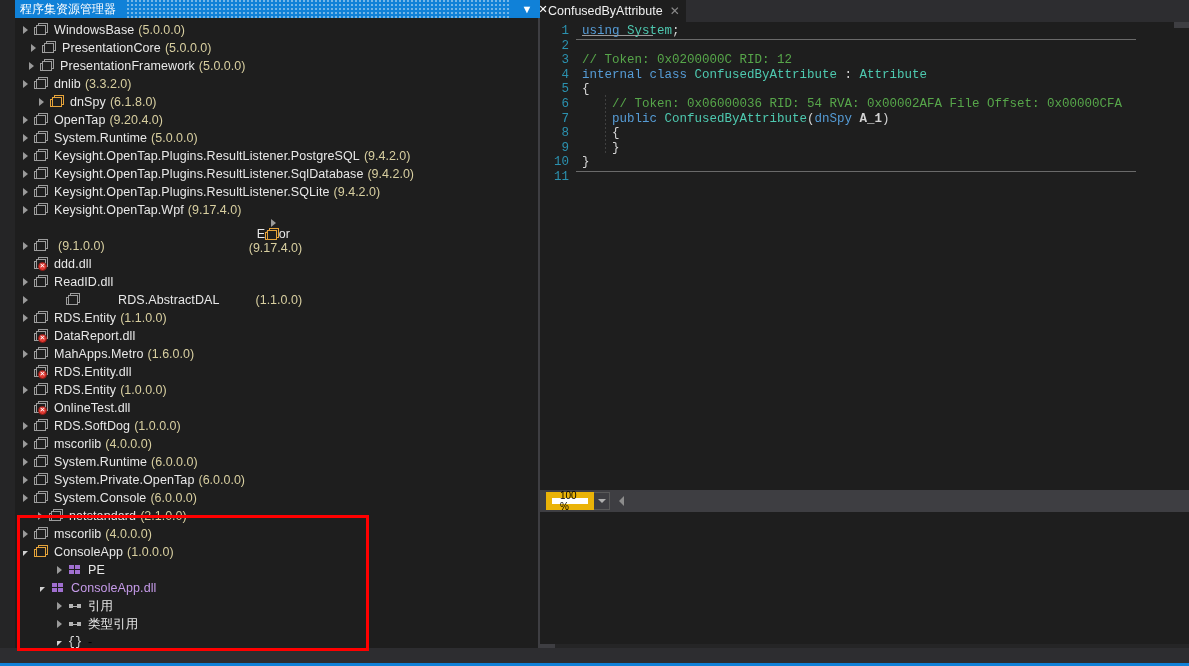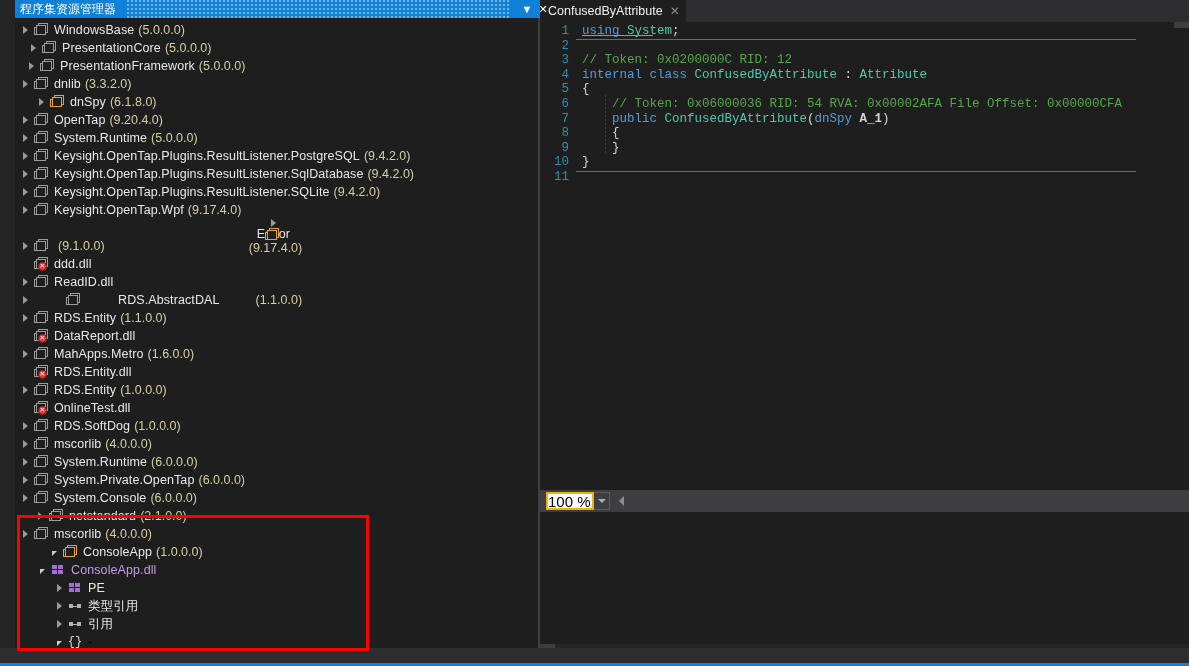--- a/index.html
+++ b/index.html
@@ -167,22 +167,22 @@
     position: absolute; right: 0; top: 22px; width: 15px; height: 622px; background: #1e1e1e;
   }
   #edge-top { position: absolute; right: 0; top: 0; width: 15px; height: 6px; background: #3e3e42; }
 
   
   #editor-bottom {
     position: absolute; left: 0; bottom: 18px; width: 649px; height: 22px; background: #3e3e42;
     display: flex; align-items: center; padding-left: 6px;
   }
   #zoom-combo {
-    width: 48px; height: 18px; background: #ffffff; color: #000; font-size: 15px;
-    display: flex; align-items: center; padding-left: 0; border: 2px solid #eab308;
+    width: 48px; height: 18px; background: #ffffff; color: #000; font-size: 10px;
+    display: flex; align-items: center; padding-left: 8px; border: 6px solid #eab308;
   }
   #zoom-drop {
     width: 16px; height: 18px; background: #3e3e42; border: 1px solid #5a5a5a; border-left: none;
     display: flex; align-items: center; justify-content: center;
   }
   #zoom-drop i { width: 0; height: 0; border-left: 4px solid transparent;
                  border-right: 4px solid transparent; border-top: 4px solid #b0b0b0; }
   #h-scroll-right { flex: 1; height: 18px; background: #3e3e42; position: relative; margin-left: 4px; }
   #h-left-arrow { position: absolute; left: 0; top: 0; width: 15px; height: 18px;
                   display: flex; align-items: center; justify-content: center; }
@@ -486,75 +486,75 @@
           <div class="row" style="padding-left: 4px;">
             <div class="twisty closed">
               <i></i>
             </div>
             <div class="ico ico-asm">
               <span class="sq"></span>
             </div>
             <span class="nm nm-asm">mscorlib</span>
             <span class="ver">(4.0.0.0)</span>
           </div>
-          <div class="row" style="padding-left: 4px; margin-left: 29px;">
+          <div class="row" style="padding-left: 4px;">
             <div class="twisty open">
               <i></i>
             </div>
             <div class="ico ico-asm hl">
               <span class="sq"></span>
             </div>
             <span class="nm nm-asm">ConsoleApp</span>
             <span class="ver">(1.0.0.0)</span>
           </div>
-          <div class="row" style="padding-left: 21px;">
-            <div class="twisty open">
+          <div class="row" style="padding-left: 38px;">
+            <div class="twisty closed">
               <i></i>
             </div>
             <div class="ico ico-mod">
               <span class="b b1"></span>
               <span class="b b2"></span>
               <span class="b b3"></span>
               <span class="b b4"></span>
             </div>
-            <span class="nm nm-mod">ConsoleApp.dll</span>
-          </div>
-          <div class="row" style="padding-left: 38px;">
-            <div class="twisty closed">
+            <span class="nm nm-plain">PE</span>
+          </div>
+          <div class="row" style="padding-left: 21px;">
+            <div class="twisty open">
               <i></i>
             </div>
             <div class="ico ico-mod">
               <span class="b b1"></span>
               <span class="b b2"></span>
               <span class="b b3"></span>
               <span class="b b4"></span>
             </div>
-            <span class="nm nm-plain">PE</span>
+            <span class="nm nm-mod">ConsoleApp.dll</span>
           </div>
           <div class="row" style="padding-left: 38px;">
             <div class="twisty closed">
               <i></i>
             </div>
             <div class="ico ico-ref">
               <span class="s s1"></span>
               <span class="ln"></span>
               <span class="s s2"></span>
             </div>
-            <span class="nm nm-plain">类型引用</span>
+            <span class="nm nm-plain">引用</span>
           </div>
           <div class="row" style="padding-left: 38px;">
             <div class="twisty closed">
               <i></i>
             </div>
             <div class="ico ico-ref">
               <span class="s s1"></span>
               <span class="ln"></span>
               <span class="s s2"></span>
             </div>
-            <span class="nm nm-plain">引用</span>
+            <span class="nm nm-plain">类型引用</span>
           </div>
           <div class="row" style="padding-left: 38px;">
             <div class="twisty open">
               <i></i>
             </div>
             <div class="ico ico-ns">{}</div>
             <span class="nm nm-dash">-</span>
           </div>
         </div>
     </div>

